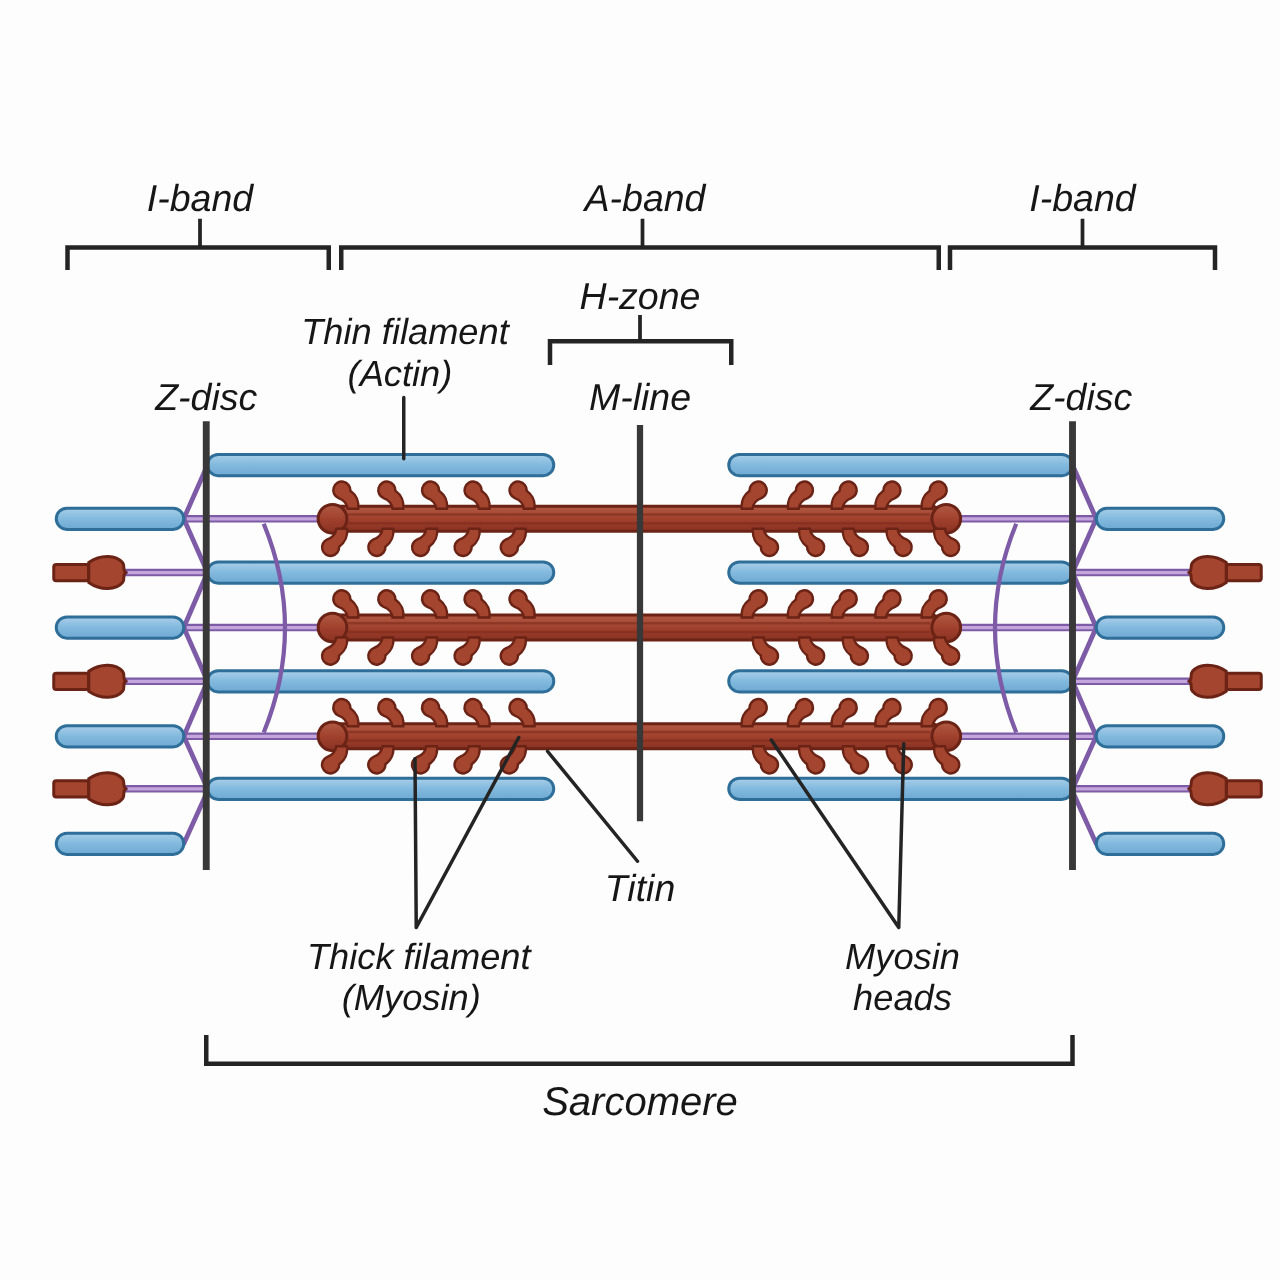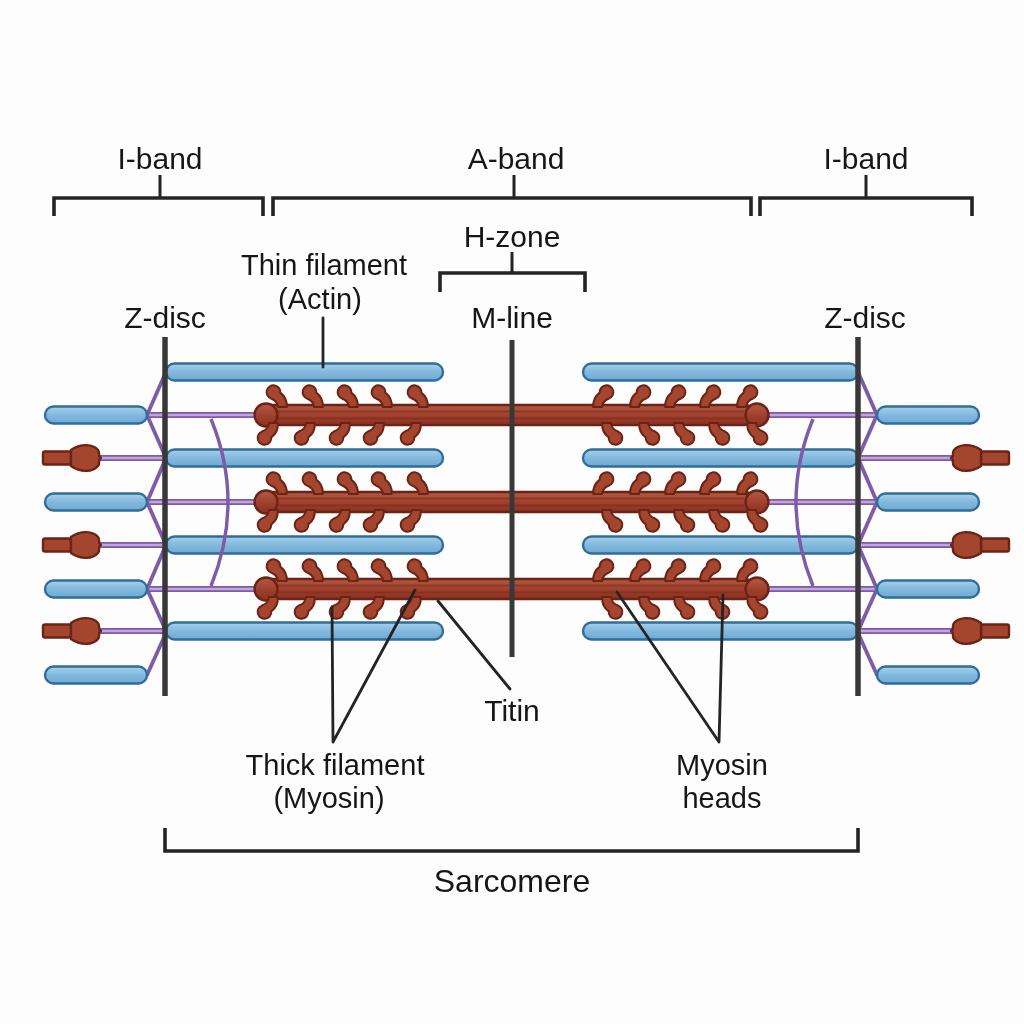--- a/index.html
+++ b/index.html
@@ -1,17 +1,17 @@
 <!DOCTYPE html>
 <html style="--background: #fdfdfd; --label-text: #161616; --line: #242424; --z-line: #383838; --actin-fill: #82b9de; --actin-stroke: #2f6e99; --myosin-fill: #a34531; --myosin-head: #a4452f; --myosin-stroke: #6b2315; --myosin-stripe: #7c2a1b; --titin: #7d5ba6; --titin-core: #c4a6dc;"><head>
 <meta charset="utf-8">
 <style>
   html,body{margin:0;padding:0;background:#ffffff;}
   .stage{width:1024px;height:1024px;position:relative;background:var(--background,#fdfdfd);
-         font-family:"Liberation Sans", sans-serif;}
+         font-family:"Liberation Sans", sans-serif;font-style:italic;}
   svg{display:block;}
   text{fill:var(--label-text,#161616);font-family:"Liberation Sans", sans-serif;}
   .lbl{font-size:30px;text-anchor:middle;}
   .lbl-sm{font-size:29px;text-anchor:middle;}
   .lbl-big{font-size:32px;text-anchor:middle;}
   .bracket{fill:none;stroke:var(--line,#242424);stroke-width:3.6;stroke-linejoin:miter;}
   .tick{stroke:var(--line,#242424);stroke-width:3;}
   .leader{stroke:var(--line,#1c1c1c);stroke-width:2.8;stroke-linecap:round;fill:none;}
   .zline{stroke:var(--z-line,#383838);stroke-width:5.5;stroke-linecap:butt;}
   .mline{stroke:var(--z-line,#383838);stroke-width:5;}

